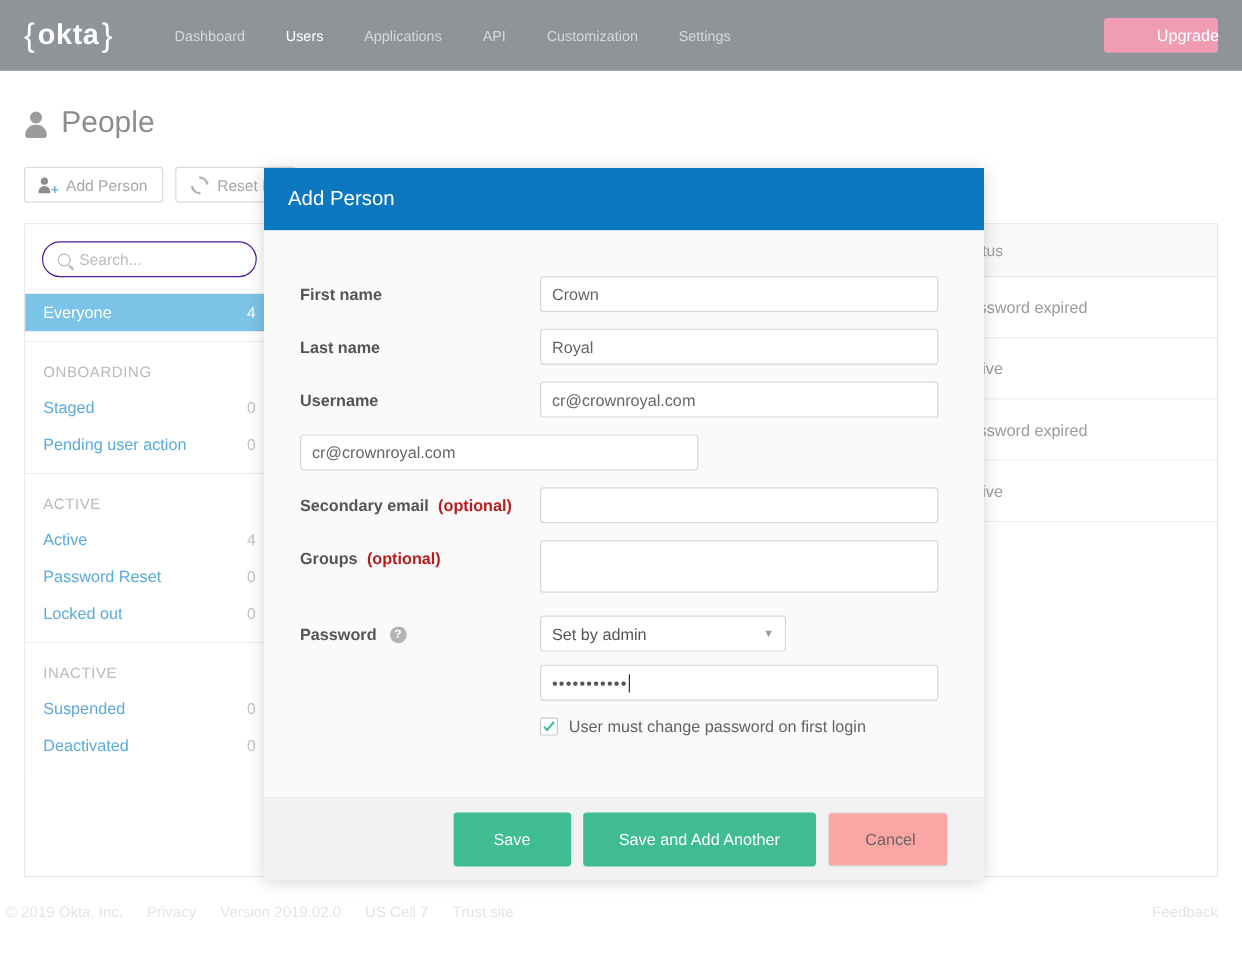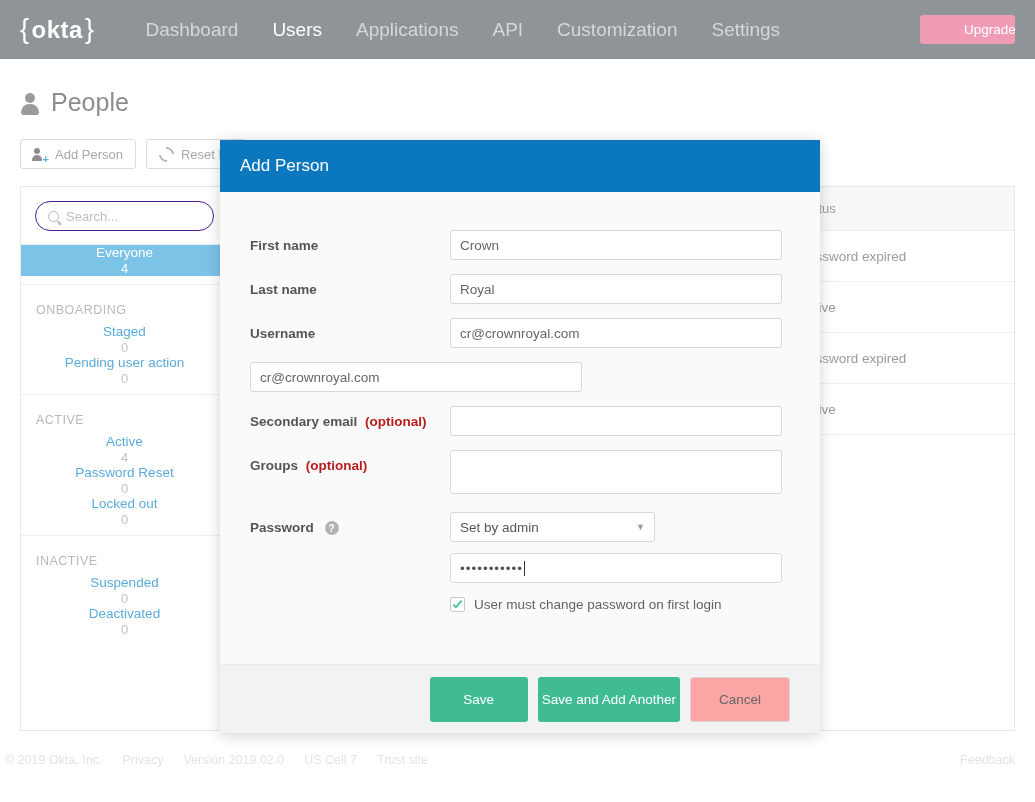--- a/index.html
+++ b/index.html
@@ -19,21 +19,21 @@
   }
   .logo {
     margin-left:20px; color:#ffffff;
     font-size:24px; font-weight:bold; letter-spacing:0.5px;
     display:flex; align-items:center;
   }
   .logo .brace { font-weight:300; font-size:27px; }
   .logo .word  { padding:0 2px; }
   .navlinks { display:flex; align-items:center; margin-left:34px; }
   .navlink {
-    color:#d5d8da; font-size:19px; padding:0 17px;
+    color:#d5d8da; font-size:12px; padding:0 17px;
     text-decoration:none; white-space:nowrap;
   }
   .navlink.active { color:#ffffff; }
   .upgrade-btn {
     position:absolute; right:20px; top:15px;
     width:95px; height:29px;
     background:#f09cb4; color:#fff;
     border:none; border-radius:3px;
     font-size:13.5px; font-family:"Liberation Sans", sans-serif;
     cursor:pointer;
@@ -114,21 +114,21 @@
     background:#b9b9b9; transform:rotate(45deg);
   }
   .search-box input{
     border:none;outline:none;font-size:13px;color:#9b9b9b;width:100%;
     font-family:"Liberation Sans", sans-serif; background:transparent;
   }
   .search-box input::placeholder{ color:#bdbdbd; }
 
   .sb-row{
     display:flex; justify-content:space-between; align-items:center;
-    height:31px; padding:0 15px; font-size:13.5px; cursor:pointer;flex-direction:column;
+    height:31px; padding:0 15px; font-size:13.5px; cursor:pointer;
   }
   .sb-row .lbl{ color:#5aabdc; }
   .sb-row .cnt{ color:#c3c3c3; font-size:13px; }
   .sb-row.selected{ background:#7cc3e8; }
   .sb-row.selected .lbl, .sb-row.selected .cnt{ color:#ffffff; }
   .sb-group{
     padding:18px 15px 7px 15px; font-size:12.5px;
     color:#b9b9b9; letter-spacing:0.5px;
   }
   .sb-sep{ height:1px; background:#efefef; margin-top:8px; }
@@ -241,21 +241,21 @@
   .check-lbl{ font-size:13.5px; color:#636363; }
 
   .modal-foot{
     height:68px; background:#f2f2f2;
     display:flex; align-items:center; justify-content:flex-end;
     padding-right:30px; gap:10px;
   }
   .btn{
     height:45px; border-radius:3px; font-size:13.5px;
     font-family:"Liberation Sans", sans-serif; cursor:pointer;
-    border:none; padding:0 4px;
+    border:none; padding:0 30px;
   }
   .btn-green{ background:#3fbc94; color:#fff; }
   .btn-save{ width:98px; }
   .btn-cancel{
     background:#fca5a5; color:#666; border:1px solid #d8d8d8; width:100px;
   }
 </style>
 </head>
 <body>
 

